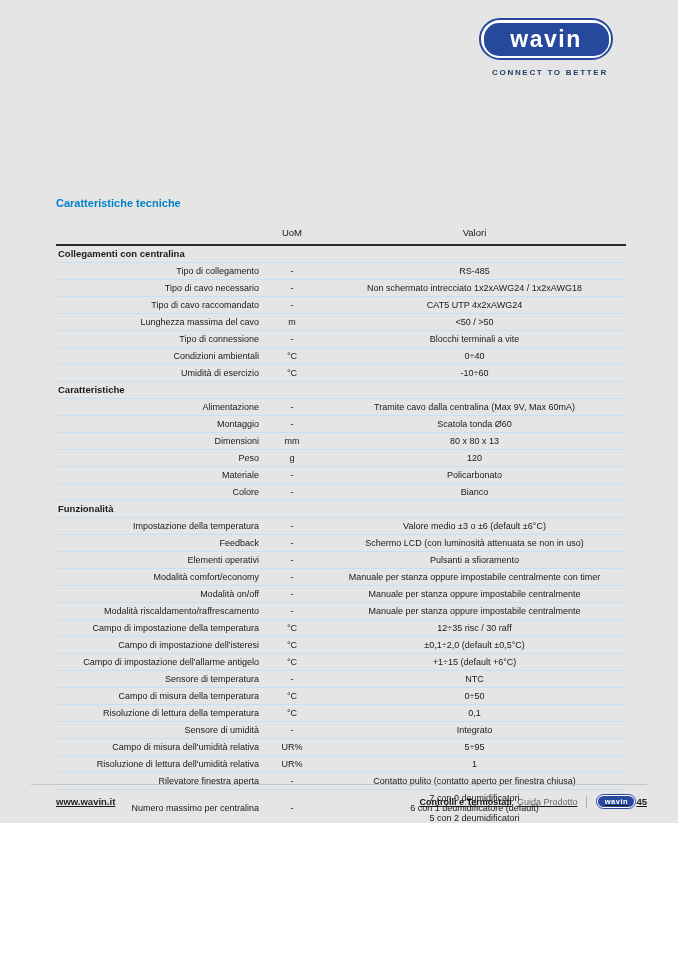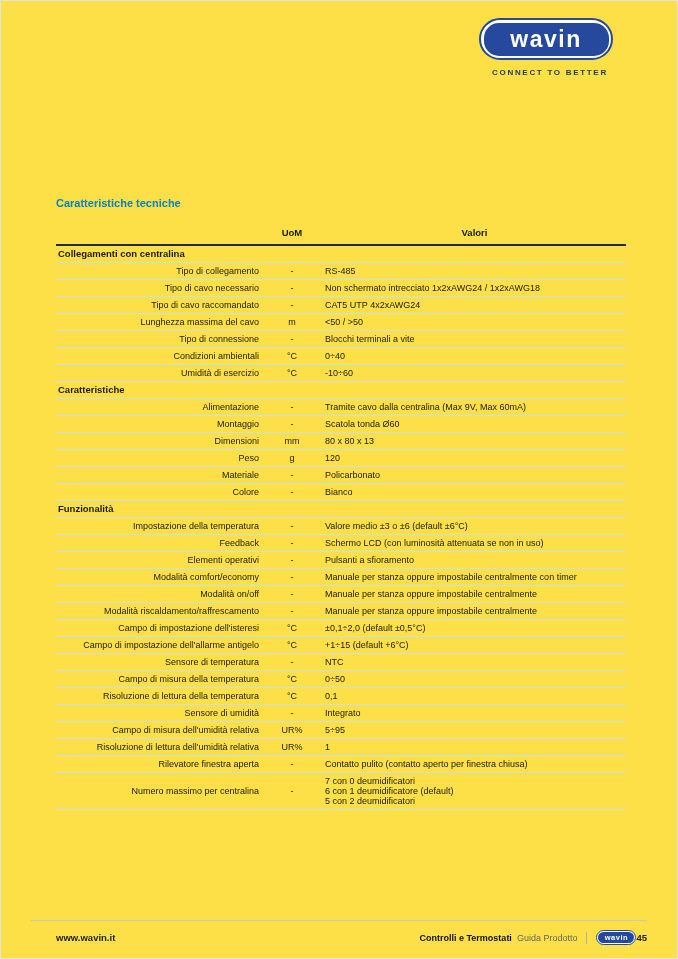--- a/index.html
+++ b/index.html
@@ -2,22 +2,22 @@
 <html><head>
 <meta charset="utf-8">
 <style>
   * { margin: 0; padding: 0; box-sizing: border-box; }
   html, body { background: #ffffff; }
   body { font-family: "Liberation Sans", sans-serif; color: #1a1a1a; }
 
   .page {
     position: relative;
     width: 678px;
-    height: 959px;
-    background: #fde047;
+    height: 823px;
+    background: #e5e5e5;
     border: 1px solid #e3e3e3;
     overflow: hidden;
   }
 
   
   .logo-block {
     position: absolute;
     left: 478px;
     top: 17px;
     width: 134px;
@@ -80,51 +80,52 @@
     table-layout: fixed;
   }
   table.spec th, table.spec td {
     font-size: 9px;
     line-height: 10px;
     padding: 3px 2px;
     vertical-align: middle;
   }
   table.spec th {
     font-size: 9.5px;
-    font-weight: bold;
+    font-weight: normal;
     padding: 5px 2px 6px 2px;
     border-bottom: 2px solid #232b33;
     text-align: center;
   }
   col.c-label { width: 205px; }
   col.c-uom   { width: 62px; }
   col.c-value { width: 303px; }
   td.col-label { text-align: right; white-space: nowrap; }
   td.col-uom   { text-align: center; }
-  td.col-value { white-space: pre-line; line-height: 12px; }
+  td.col-value { text-align: center; white-space: pre-line; line-height: 12px; }
   table.spec tbody td { border-bottom: 1px solid #c9dff0; }
   tr.section-row td {
     font-size: 9.5px;
     font-weight: bold;
     border-top: 1.5px solid #232b33;
     text-align: left;
     white-space: nowrap;
   }
 
   
   .footer {
     position: absolute;
     left: 30px;
     right: 30px;
     bottom: 13px;
     border-top: 1px solid #c6c6c6;
     padding-top: 9px;
     display: flex;
     justify-content: space-between;
     align-items: center;
+    text-decoration: underline;
   }
   .footer-left { padding-left: 25px; font-size: 9.5px; font-weight: bold; color: #222; }
   .footer-right { display: flex; align-items: center; }
   .doc-title { font-size: 9px; font-weight: bold; color: #111; }
   .doc-subtitle { font-size: 9px; color: #666; margin-left: 5px; }
   .footer-sep { width: 1px; height: 12px; background: #b0b0b0; margin: 0 9px; }
   .mini-logo {
     width: 40px; height: 15px;
     border: 1px solid #26499d;
     border-radius: 8px;
@@ -266,20 +267,25 @@
           <td class="col-label">Modalità on/off</td>
           <td class="col-uom">-</td>
           <td class="col-value">Manuale per stanza oppure impostabile centralmente</td>
         </tr>
         <tr>
           <td class="col-label">Modalità riscaldamento/raffrescamento</td>
           <td class="col-uom">-</td>
           <td class="col-value">Manuale per stanza oppure impostabile centralmente</td>
         </tr>
         <tr>
+          <td class="col-label">Campo di impostazione della temperatura</td>
+          <td class="col-uom">°C</td>
+          <td class="col-value">12÷35 risc / 30 raff</td>
+        </tr>
+        <tr>
           <td class="col-label">Campo di impostazione dell'isteresi</td>
           <td class="col-uom">°C</td>
           <td class="col-value">±0,1÷2,0 (default ±0,5°C)</td>
         </tr>
         <tr>
           <td class="col-label">Campo di impostazione dell'allarme antigelo</td>
           <td class="col-uom">°C</td>
           <td class="col-value">+1÷15 (default +6°C)</td>
         </tr>
         <tr>

